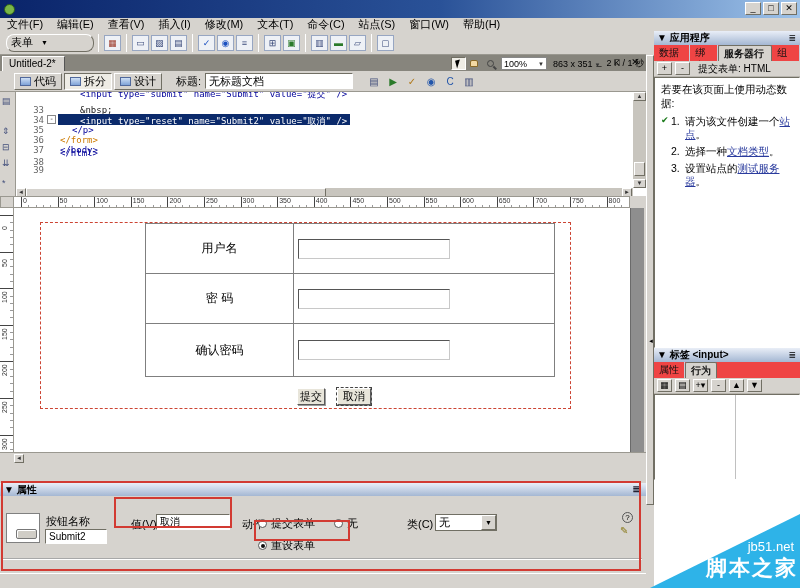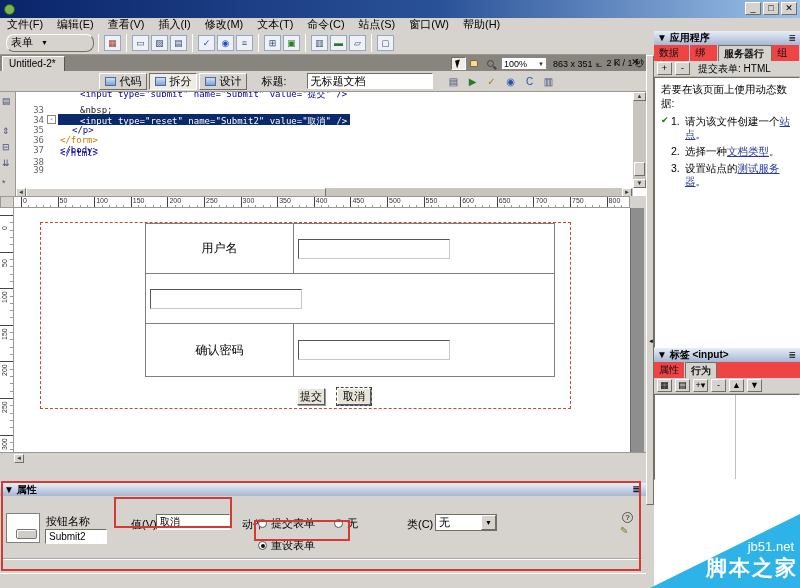--- a/index.html
+++ b/index.html
@@ -22,26 +22,26 @@
   #insertbar{left:0;top:31px;width:646px;height:24px;background:#d6d3ce;border-bottom:1px solid #9a9890;display:flex;align-items:center;}
   #cat-dd{margin-left:6px;width:88px;height:18px;display:flex;align-items:center;padding:0 4px;border-radius:8px;}
   #cat-dd .arr{margin-left:8px;font-size:7px;}
   .vsep{width:1px;height:18px;background:#9a9890;border-right:1px solid #fff;margin:0 4px;}
   .tbicon{width:17px;height:16px;margin:0 1px;background:#eef1f6;border:1px solid #97a6c2;display:flex;align-items:center;justify-content:center;font-size:9px;color:#3a4a7a;}
   
   #docwin{left:0;top:55px;width:646px;height:424px;background:#d6d3ce;}
   #tabrow{left:0;top:0;width:646px;height:16px;background:#87857d;}
   #doctab{left:2px;top:1px;height:15px;background:#d6d3ce;border:1px solid #fff;border-right-color:#555;border-bottom:none;padding:1px 8px 0 6px;font-size:10px;}
   #docctls{right:3px;top:2px;display:flex;}
-  #doctoolbar{left:4px;top:16px;width:646px;height:20px;display:flex;align-items:center;justify-content:center;}
+  #doctoolbar{left:12px;top:16px;width:646px;height:20px;display:flex;align-items:center;}
   .viewbtn{height:17px;margin-left:2px;display:flex;align-items:center;padding:0 5px;font-size:11px;}
   .viewbtn .vico{width:11px;height:9px;margin-right:3px;border:1px solid #51699c;background:linear-gradient(180deg,#cfe0f5,#7fa3d8);}
   .viewbtn.active{background:#eeece5;border-color:#716f64 #fff #fff #716f64;}
   #titlelabel{margin-left:14px;}
-  #titleinput{margin-left:20px;width:126px;height:16px;font-size:11px;padding:1px 3px;}
+  #titleinput{margin-left:4px;width:148px;height:16px;font-size:11px;padding:1px 3px;}
   .dicon{width:16px;height:15px;margin-left:3px;display:flex;align-items:center;justify-content:center;font-size:10px;color:#44507c;}
   
   #codearea{left:0;top:36px;width:646px;height:105px;background:#fff;overflow:hidden;border-top:1px solid #9a9890;}
   #codestrip{position:absolute;left:0;top:0;width:16px;height:105px;background:#d6d3ce;border-right:1px solid #9a9890;}
   #codestrip span{position:absolute;left:2px;font-size:9px;color:#44507c;}
   .gutnum{position:absolute;width:30px;text-align:right;font:9px "DejaVu Sans Mono",monospace;color:#666;}
   .codeline{position:absolute;font:9px "DejaVu Sans Mono",monospace;white-space:pre;}
   .c-tag{color:#000099}.c-form{color:#cc7a00}.c-ent{color:#222}.c-sel{color:#fff}
   #selbg{position:absolute;left:58px;width:292px;height:11px;background:#0b2a6b;}
   #collapsebox{position:absolute;left:47px;width:9px;height:9px;border:1px solid #888;background:#fff;font:7px "DejaVu Sans Mono",monospace;line-height:7px;text-align:center;color:#333;}
@@ -293,20 +293,21 @@
     <div id="designarea" class="abs">
       <div id="formdash"></div>
       <div id="ftable">
           <div class="frow">
             <div class="fcell-l">用户名</div>
             <div class="fcell-r">
               <div class="dinput"></div>
             </div>
           </div>
           <div class="frow">
+            <div class="fcell-l">密 码</div>
             <div class="fcell-r">
               <div class="dinput"></div>
             </div>
           </div>
           <div class="frow">
             <div class="fcell-l">确认密码</div>
             <div class="fcell-r">
               <div class="dinput"></div>
             </div>
           </div>

